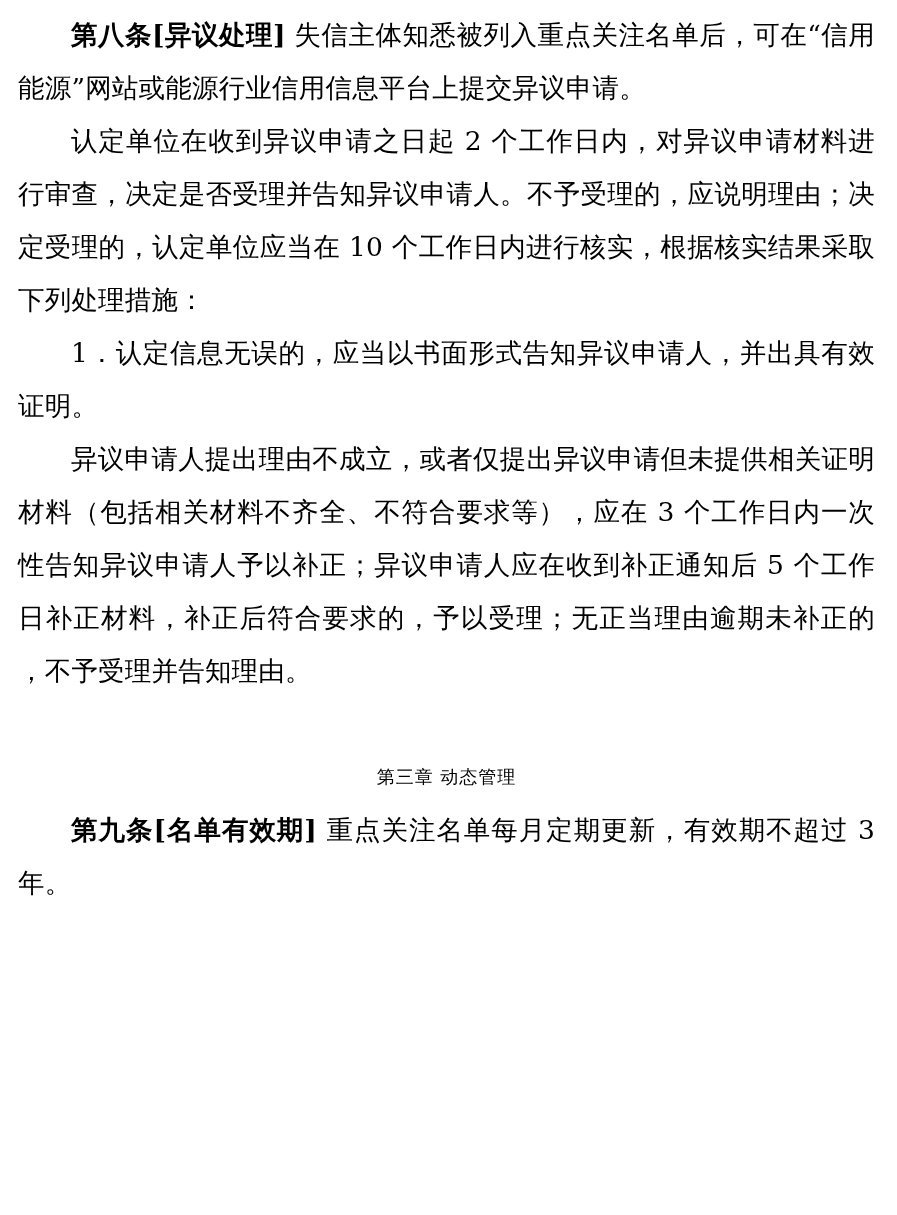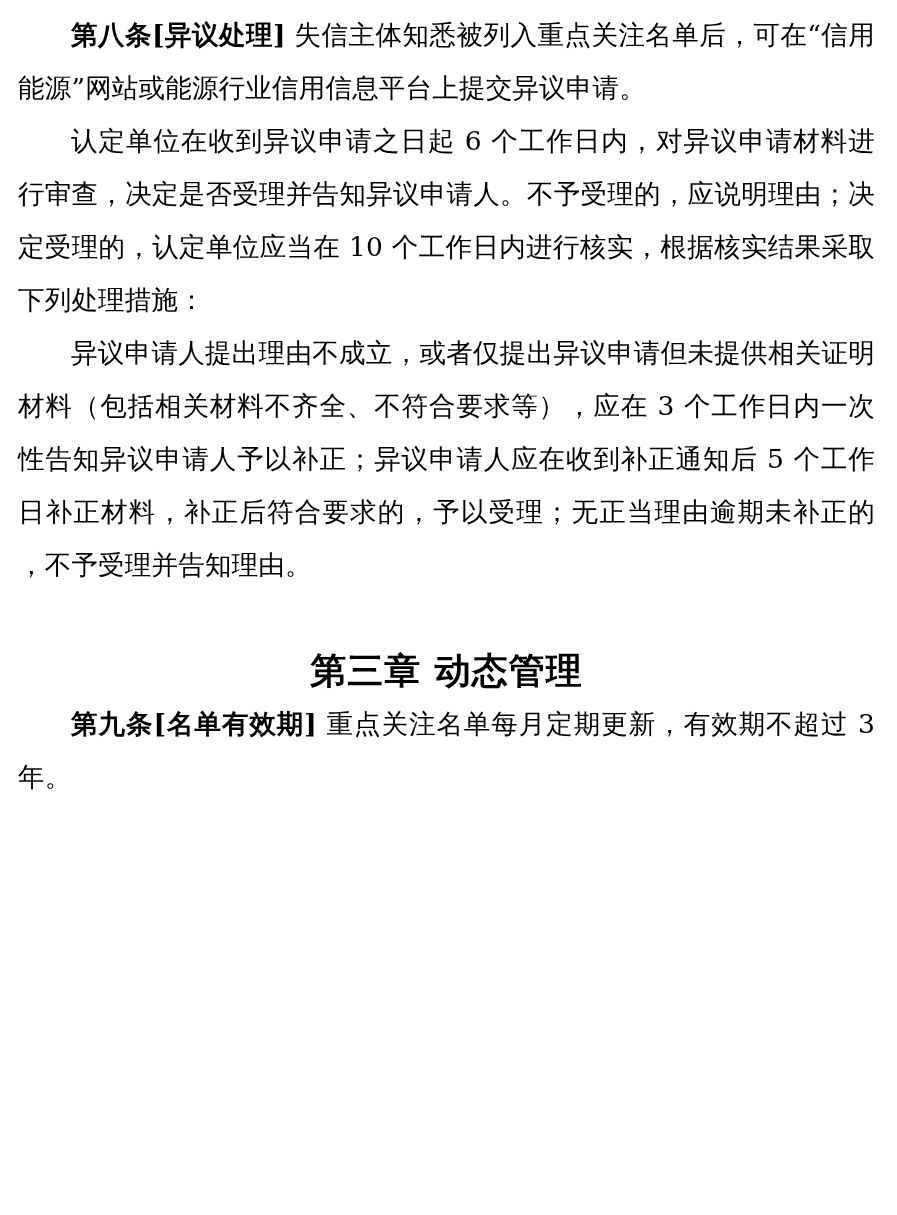--- a/index.html
+++ b/index.html
@@ -30,40 +30,41 @@
     margin: 0;
     text-indent: 0;
   }
   .indent {
     text-indent: 53px;
   }
   .bold-lead {
     font-weight: bold;
   }
   .chapter-heading {
-    font-size: 36px;
-    font-weight: bold;
+    font-size: 18px;
+    font-weight: normal;
     text-align: center;
     line-height: 53px;
     margin: 0;
     letter-spacing: 1px;
   }
   .spacer-block {
     height: 53px;
   }
 </style>
 </head>
 <body>
 
 <div class="page">
 
   <p class="para indent"><span class="bold-lead">第八条[异议处理]</span><span> 失信主体知悉被列入重点关注名单后，可在“信用能源”网站或能源行业信用信息平台上提交异议申请。</span></p>
 
-  <p class="para indent">认定单位在收到异议申请之日起 6 个工作日内，对异议申请材料进行审查，决定是否受理并告知异议申请人。不予受理的，应说明理由；决定受理的，认定单位应当在 10 个工作日内进行核实，根据核实结果采取下列处理措施：</p>
+  <p class="para indent">认定单位在收到异议申请之日起 2 个工作日内，对异议申请材料进行审查，决定是否受理并告知异议申请人。不予受理的，应说明理由；决定受理的，认定单位应当在 10 个工作日内进行核实，根据核实结果采取下列处理措施：</p>
 
+  <p class="para indent">1．认定信息无误的，应当以书面形式告知异议申请人，并出具有效证明。</p>
 
 
   <p class="para indent">异议申请人提出理由不成立，或者仅提出异议申请但未提供相关证明材料（包括相关材料不齐全、不符合要求等），应在 3 个工作日内一次性告知异议申请人予以补正；异议申请人应在收到补正通知后 5 个工作日补正材料，补正后符合要求的，予以受理；无正当理由逾期未补正的 ，不予受理并告知理由。</p>
 
 
   <div class="spacer-block"></div>
 
   <p class="chapter-heading">第三章 动态管理</p>
 
   <p class="para indent"><span class="bold-lead">第九条[名单有效期]</span><span> 重点关注名单每月定期更新，有效期不超过 3 年。</span></p>

